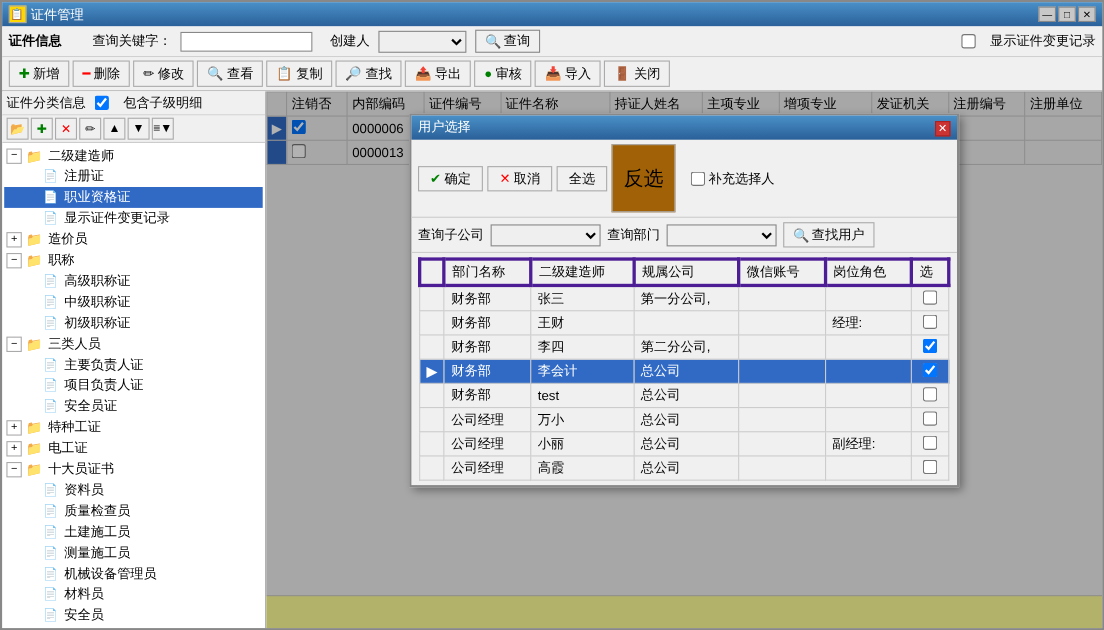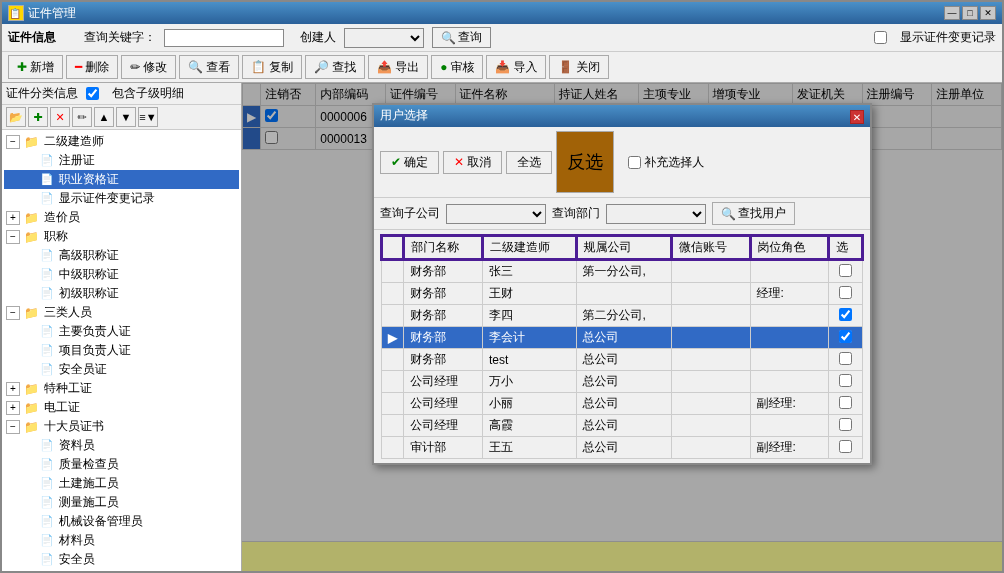--- a/index.html
+++ b/index.html
@@ -676,29 +676,20 @@
                   </tr>
                   <tr>
                     <td></td>
                     <td>公司经理</td>
                     <td>高霞</td>
                     <td>总公司</td>
                     <td></td>
                     <td></td>
                     <td style="text-align: center;"><input type="checkbox" style=""></td>
                   </tr>
-                  <tr>
-                    <td></td>
-                    <td>审计部</td>
-                    <td>王五</td>
-                    <td>总公司</td>
-                    <td></td>
-                    <td>副经理:</td>
-                    <td style="text-align: center;"><input type="checkbox" style=""></td>
-                  </tr>
                 </tbody>
             </table>
           </div>
         </div>
       </div>
     </div>
   </div>
 </div>
 
 </body></html>

